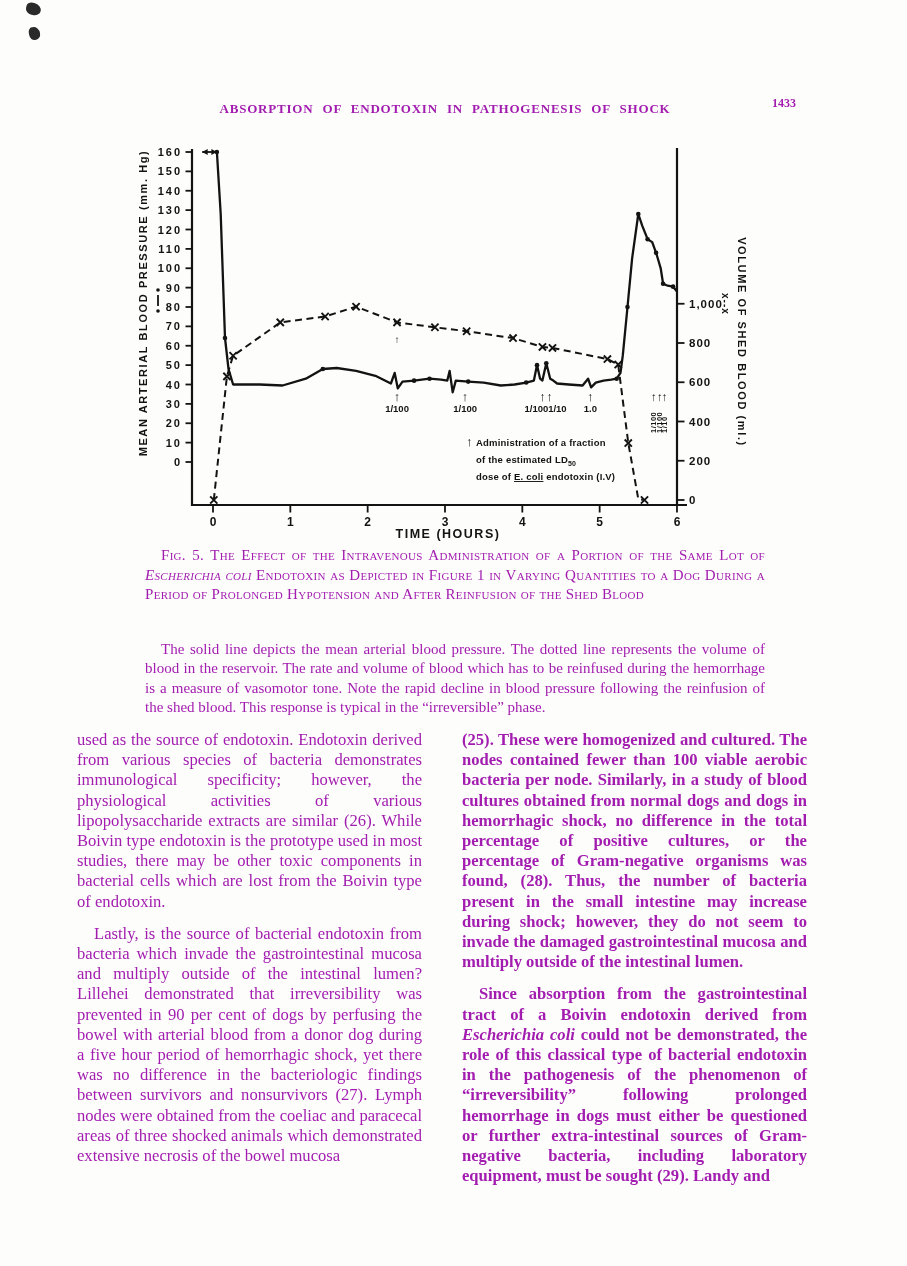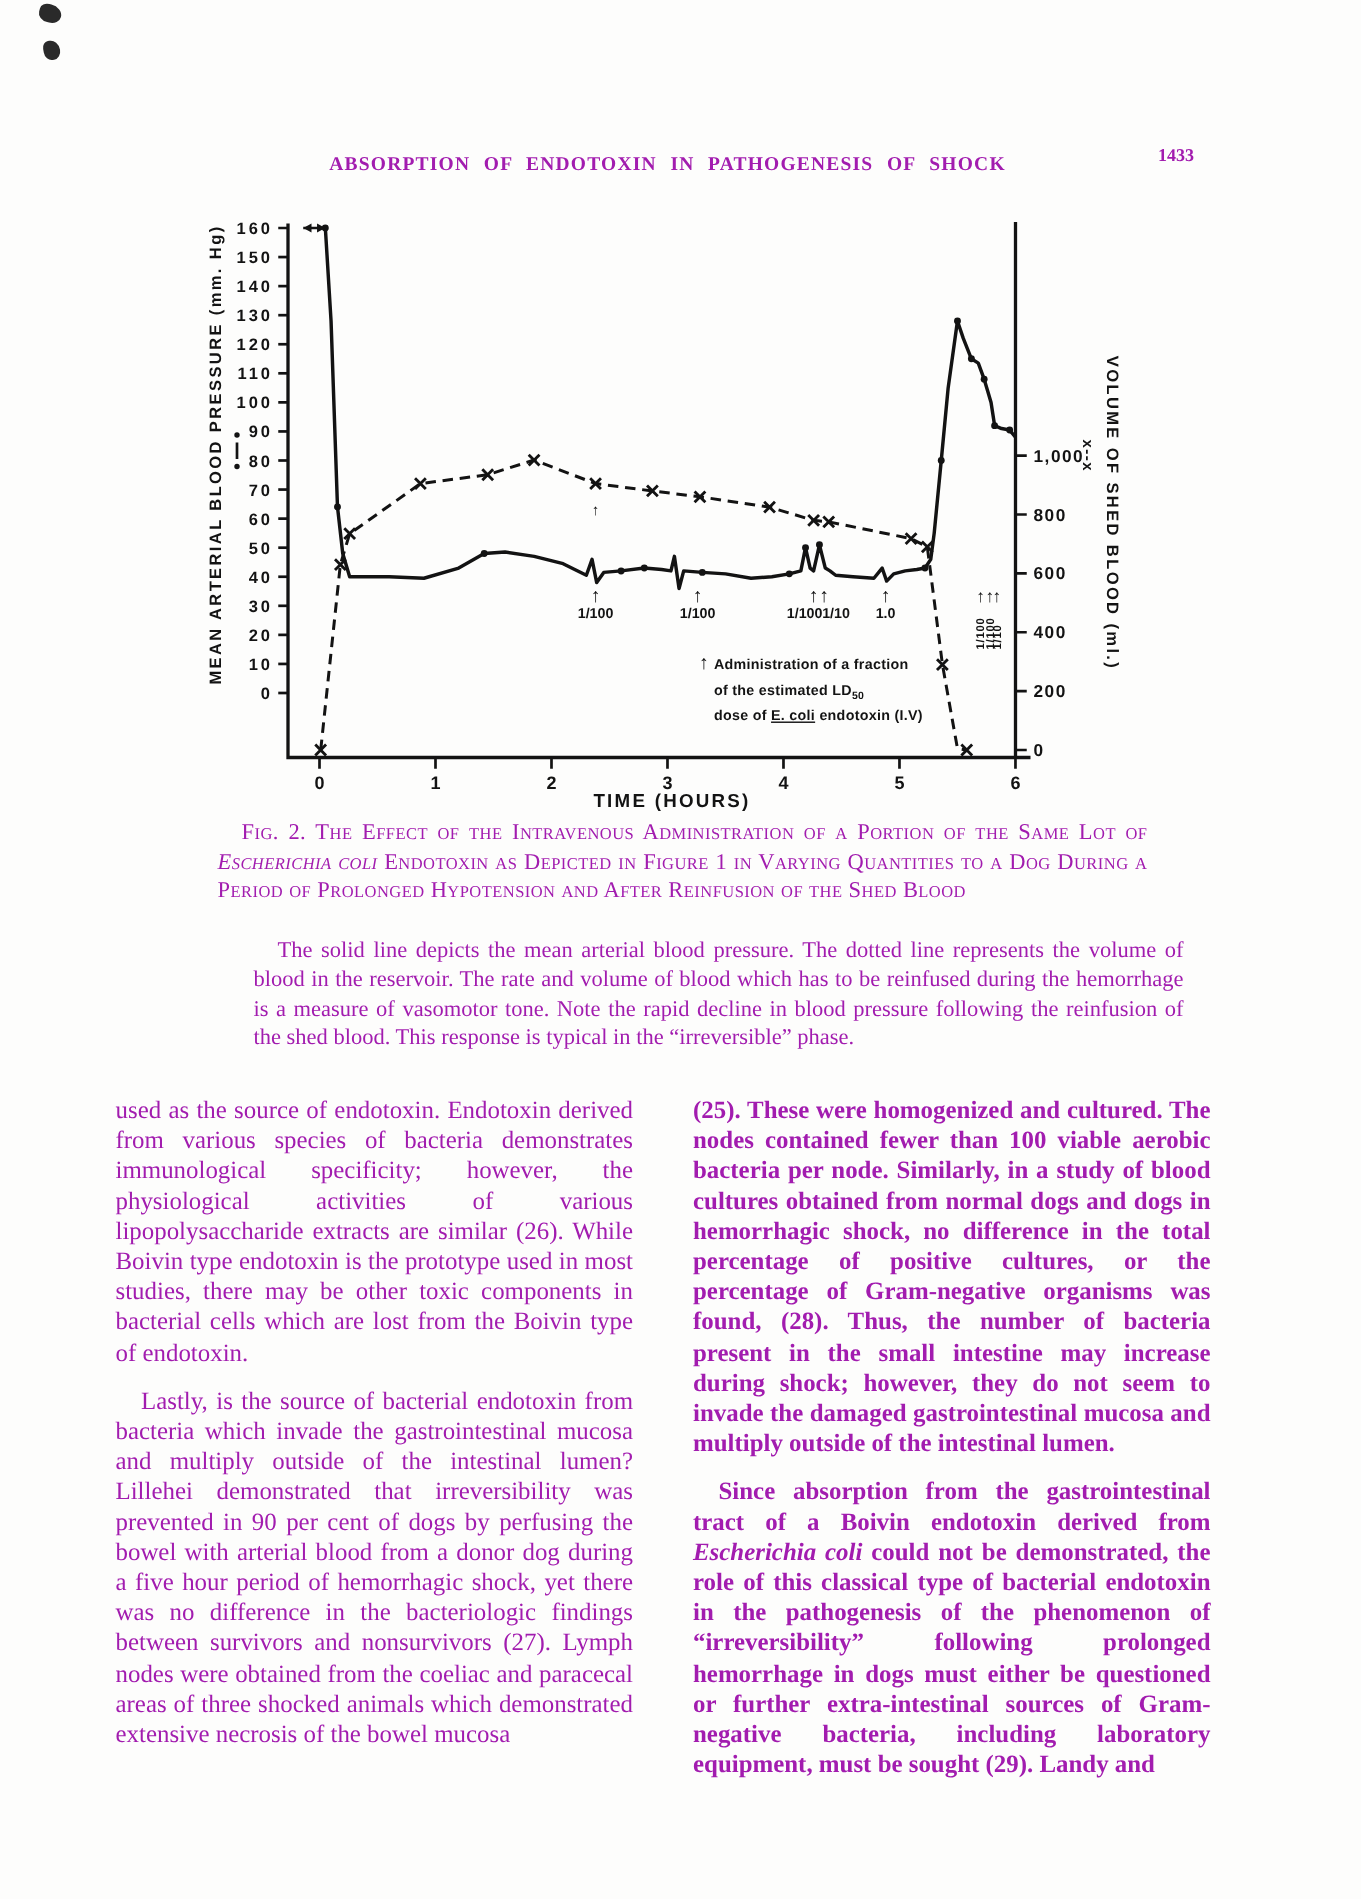--- a/index.html
+++ b/index.html
@@ -8,22 +8,22 @@
   .speck{position:absolute;background:#2a2a2a;border-radius:40% 60% 50% 50%;}
   .s1{left:26px;top:3px;width:15px;height:12px;transform:rotate(14deg);}
   .s2{left:29px;top:27px;width:11px;height:13px;transform:rotate(-10deg);}
   .running-head{position:absolute;left:130px;top:101px;width:630px;text-align:center;
         font-weight:bold;font-size:13px;letter-spacing:.8px;word-spacing:5px;}
   .page-number{position:absolute;left:772px;top:96px;font-weight:bold;font-size:12px;}
   #chart-svg{position:absolute;left:130px;top:135px;}
   .fig-caption-title{position:absolute;left:145px;top:546px;width:620px;font-size:15px;
         line-height:19.6px;text-align:justify;text-indent:16px;font-variant:small-caps;
         letter-spacing:.3px;}
-  .fig-caption-body{position:absolute;left:145px;top:625px;width:620px;font-size:15px;
-        line-height:19.4px;text-align:justify;text-indent:16px;margin-left:24px;}
+  .fig-caption-body{position:absolute;left:145px;top:640px;width:620px;font-size:15px;
+        line-height:19.4px;text-align:justify;text-indent:16px;}
   .col{position:absolute;top:718px;width:369px;font-size:16.6px;line-height:20.2px;
         text-align:justify;}
   .col-left{left:65px;}
   .col-right{left:450px;font-weight:bold;}
   .col p{margin:12px;}
   .col p.indent{text-indent:17px;}
   
   .tkL{font:bold 11px "Liberation Sans",sans-serif;letter-spacing:2px;fill:#131313;}
   .tkR{font:bold 11.5px "Liberation Sans",sans-serif;letter-spacing:1px;fill:#131313;}
   .tkX{font:bold 12px "Liberation Sans",sans-serif;fill:#131313;}
@@ -170,21 +170,21 @@
       <text x="529.9674" y="266" text-anchor="middle" class="arrP">↑</text>
       <text transform="translate(532.4674,298) rotate(-90)" class="vlab">1/100</text>
       <text x="534.6071999999999" y="266" text-anchor="middle" class="arrP">↑</text>
       <text transform="translate(537.1071999999999,298) rotate(-90)" class="vlab">1/10</text>
       <text x="336" y="311" class="arr">↑</text>
       <text x="346" y="311" class="note"><tspan>Administration of a fraction</tspan></text>
       <text x="346" y="328" class="note"><tspan>of the estimated LD</tspan><tspan dy="3" font-size="7">50</tspan></text>
       <text x="346" y="345" class="note"><tspan>dose of </tspan><tspan text-decoration="underline">E. coli</tspan><tspan> endotoxin (I.V)</tspan></text>
     </svg>
 
-  <div class="fig-caption-title"><span>Fig. 2. The Effect of the Intravenous Administration of a Portion of the Same Lot of </span><span style="font-style: italic;">Escherichia coli</span><span> Endotoxin as Depicted in Figure 1 in Varying Quantities to a Dog During a Period of Prolonged Hypotension and After Reinfusion of the Shed Blood</span></div>
+  <div class="fig-caption-title"><span>Fig. 5. The Effect of the Intravenous Administration of a Portion of the Same Lot of </span><span style="font-style: italic;">Escherichia coli</span><span> Endotoxin as Depicted in Figure 1 in Varying Quantities to a Dog During a Period of Prolonged Hypotension and After Reinfusion of the Shed Blood</span></div>
   <div class="fig-caption-body">The solid line depicts the mean arterial blood pressure.  The dotted line represents the volume of blood in the reservoir.  The rate and volume of blood which has to be reinfused during the hemorrhage is a measure of vasomotor tone.  Note the rapid decline in blood pressure following the reinfusion of the shed blood.  This response is typical in the “irreversible” phase.</div>
 
   <div class="col col-left">
     <p><span>used as the source of endotoxin.  Endotoxin derived from various species of bacteria demonstrates immunological specificity; however, the physiological activities of various lipopolysaccharide extracts are similar (26).  While Boivin type endotoxin is the prototype used in most studies, there may be other toxic components in bacterial cells which are lost from the Boivin type of endotoxin.</span></p>
     <p class="indent"><span>Lastly, is the source of bacterial endotoxin from bacteria which invade the gastrointestinal mucosa and multiply outside of the intestinal lumen?  Lillehei demonstrated that irreversibility was prevented in 90 per cent of dogs by perfusing the bowel with arterial blood from a donor dog during a five hour period of hemorrhagic shock, yet there was no difference in the bacteriologic findings between survivors and nonsurvivors (27).  Lymph nodes were obtained from the coeliac and paracecal areas of three shocked animals which demonstrated extensive necrosis of the bowel mucosa</span></p>
   </div>
   <div class="col col-right">
     <p><span>(25).  These were homogenized and cultured.  The nodes contained fewer than 100 viable aerobic bacteria per node.  Similarly, in a study of blood cultures obtained from normal dogs and dogs in hemorrhagic shock, no difference in the total percentage of positive cultures, or the percentage of Gram-negative organisms was found, (28).  Thus, the number of bacteria present in the small intestine may increase during shock; however, they do not seem to invade the damaged gastrointestinal mucosa and multiply outside of the intestinal lumen.</span></p>
     <p class="indent"><span>Since absorption from the gastrointestinal tract of a Boivin endotoxin derived from </span><span style="font-style: italic;">Escherichia coli</span><span> could not be demonstrated, the role of this classical type of bacterial endotoxin in the pathogenesis of the phenomenon of “irreversibility” following prolonged hemorrhage in dogs must either be questioned or further extra-intestinal sources of Gram-negative bacteria, including laboratory equipment, must be sought (29).  Landy and</span></p>
   </div>

